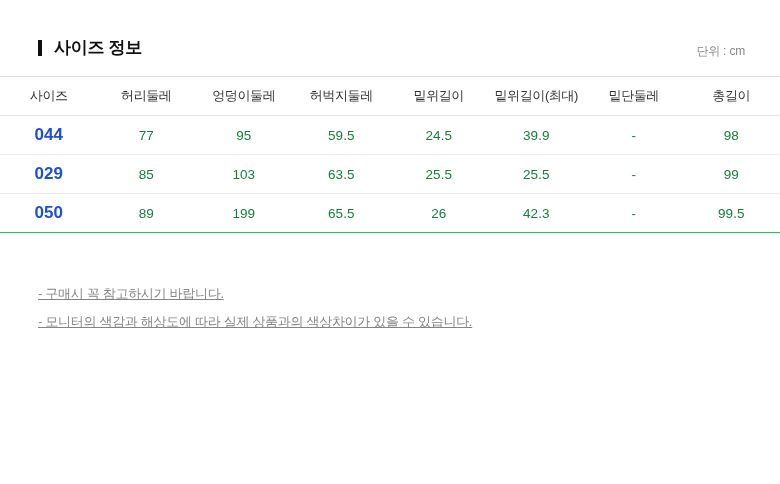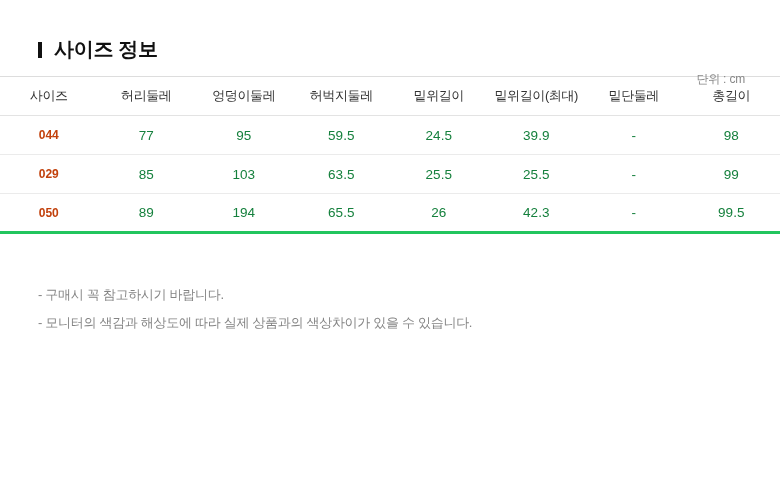--- a/index.html
+++ b/index.html
@@ -22,75 +22,75 @@
     align-items: center;
     gap: 12px;
   }
   .title-bar-icon {
     display: inline-block;
     width: 4px;
     height: 16px;
     background: #111111;
   }
   .title-text {
-    font-size: 20px;
+    font-size: 17px;
     font-weight: bold;
     color: #111111;
     letter-spacing: -0.3px;
   }
   .unit-label {
     position: absolute;
     right: 35px;
     top: 43px;
     font-size: 12px;
     color: #888888;
     letter-spacing: -0.2px;
-    margin-top: 28px;
   }
   table.size-table {
     width: 780px;
     border-collapse: collapse;
     table-layout: fixed;
     border-top: 1px solid #dddddd;
-    border-bottom: 3px solid #22c55e;
+    border-bottom: 1px solid #22c55e;
   }
   table.size-table th,
   table.size-table td {
     height: 39px;
     text-align: center;
     vertical-align: middle;
     font-weight: normal;
     border-top: 1px solid #ebebeb;
   }
   table.size-table thead th {
     font-size: 13px;
     color: #333333;
     border-top: none;
     letter-spacing: -0.4px;
   }
   table.size-table tbody td {
     font-size: 13.5px;
     color: #15803d;
   }
   table.size-table tbody td.size-col {
-    font-size: 12px;
+    font-size: 17px;
     font-weight: bold;
-    color: #c2410c;
+    color: #1d4ed8;
   }
   table.size-table tbody tr:first-child td {
     border-top: 1px solid #e3e3e3;
   }
   .notes {
     margin: 47px 0 0 38px;
   }
   .note-line {
     font-size: 13px;
     color: #848484;
     line-height: 28px;
     letter-spacing: -0.3px;
+    text-decoration: underline;
   }
 </style>
 </head>
 <body>
 
 <div class="topbar">
   <div class="section-title">
     <span class="title-bar-icon"></span>
     <span class="title-text">사이즈 정보</span>
   </div>
@@ -127,21 +127,21 @@
         <td>103</td>
         <td>63.5</td>
         <td>25.5</td>
         <td>25.5</td>
         <td>-</td>
         <td>99</td>
       </tr>
       <tr>
         <td class="size-col">050</td>
         <td>89</td>
-        <td>194</td>
+        <td>199</td>
         <td>65.5</td>
         <td>26</td>
         <td>42.3</td>
         <td>-</td>
         <td>99.5</td>
       </tr>
     </tbody>
 </table>
 
 <div class="notes">

